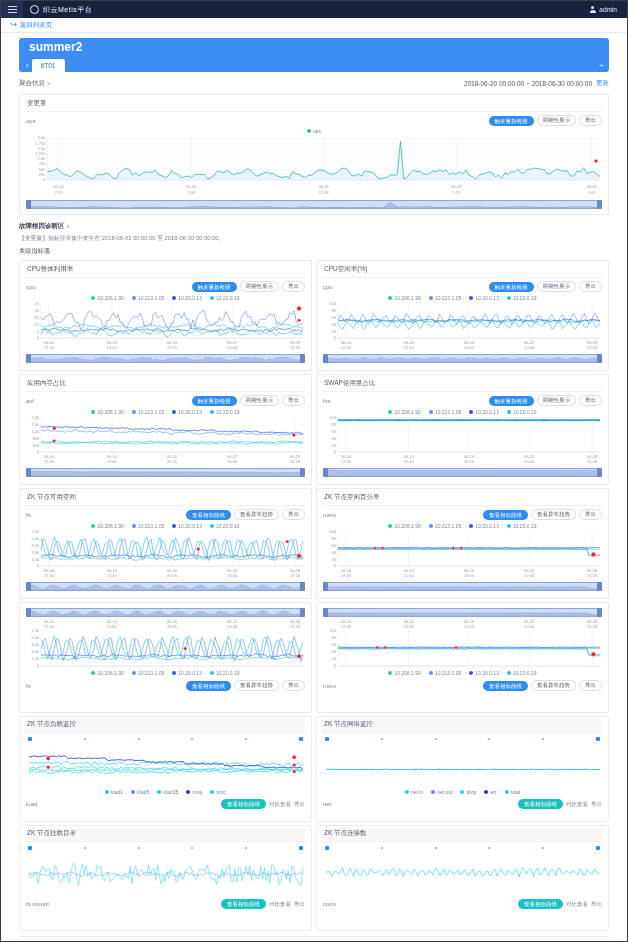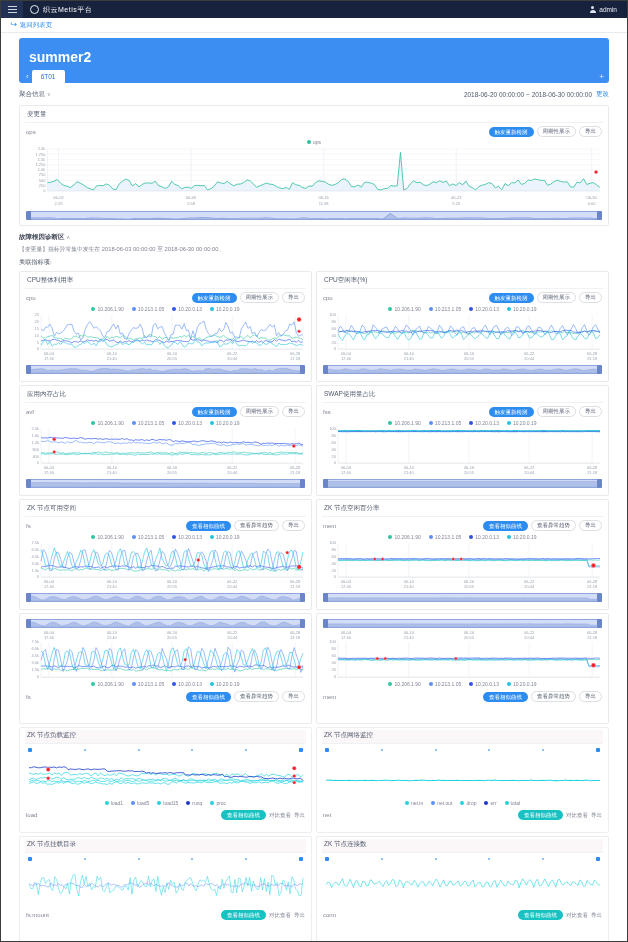--- a/index.html
+++ b/index.html
@@ -15,21 +15,21 @@
   .usr{width:7px;height:7px;position:relative;}
   .usr:before{content:"";position:absolute;left:2px;top:0;width:3px;height:3px;border-radius:50%;background:#dfe5f0;}
   .usr:after{content:"";position:absolute;left:.5px;bottom:0;width:6px;height:3px;border-radius:3px 3px 0 0;background:#dfe5f0;}
   .nav-user{font-size:6.5px;color:#e6ebf4;}
   
   .crumb{height:15px;background:#fff;border-bottom:1px solid #e8eaec;display:flex;align-items:center;padding:0 9px;gap:3px;}
   .back-ic{color:#2d8cf0;font-size:8px;line-height:1;transform:scaleX(-1);}
   .crumb a{color:#2d8cf0;font-size:6.5px;text-decoration:none;}
   
   .panel{margin:5px 18px 0;background:#3d8ef2;border-radius:3px;color:#fff;}
-  .panel-title{font-size:14px;font-weight:bold;padding:11px 10px 3px;}
+  .panel-title{font-size:12px;font-weight:bold;padding:2px 10px 3px;}
   .tabs{display:flex;align-items:flex-end;height:15px;padding:0 4px;position:relative;}
   .tab-ch{color:#eaf2ff;font-size:8px;line-height:12px;padding:0 3px;cursor:pointer;}
   .tab{background:#fff;color:#2d6fd6;font-size:6.5px;line-height:13px;padding:0 9px;border-radius:2px 2px 0 0;cursor:pointer;}
   .tab-add{position:absolute;right:5px;bottom:2px;color:#eaf2ff;font-size:8px;cursor:pointer;}
   
   .inforow{display:flex;align-items:center;margin:4px 18px 0;height:14px;}
   .inforow .lbl{font-size:6.5px;color:#515a6e;}
   .inforow .chev{font-size:5px;color:#9aa3b0;margin-left:2px;}
   .inforow .right{margin-left:auto;display:flex;gap:4px;align-items:center;}
   .daterange{font-size:6.5px;color:#515a6e;}

